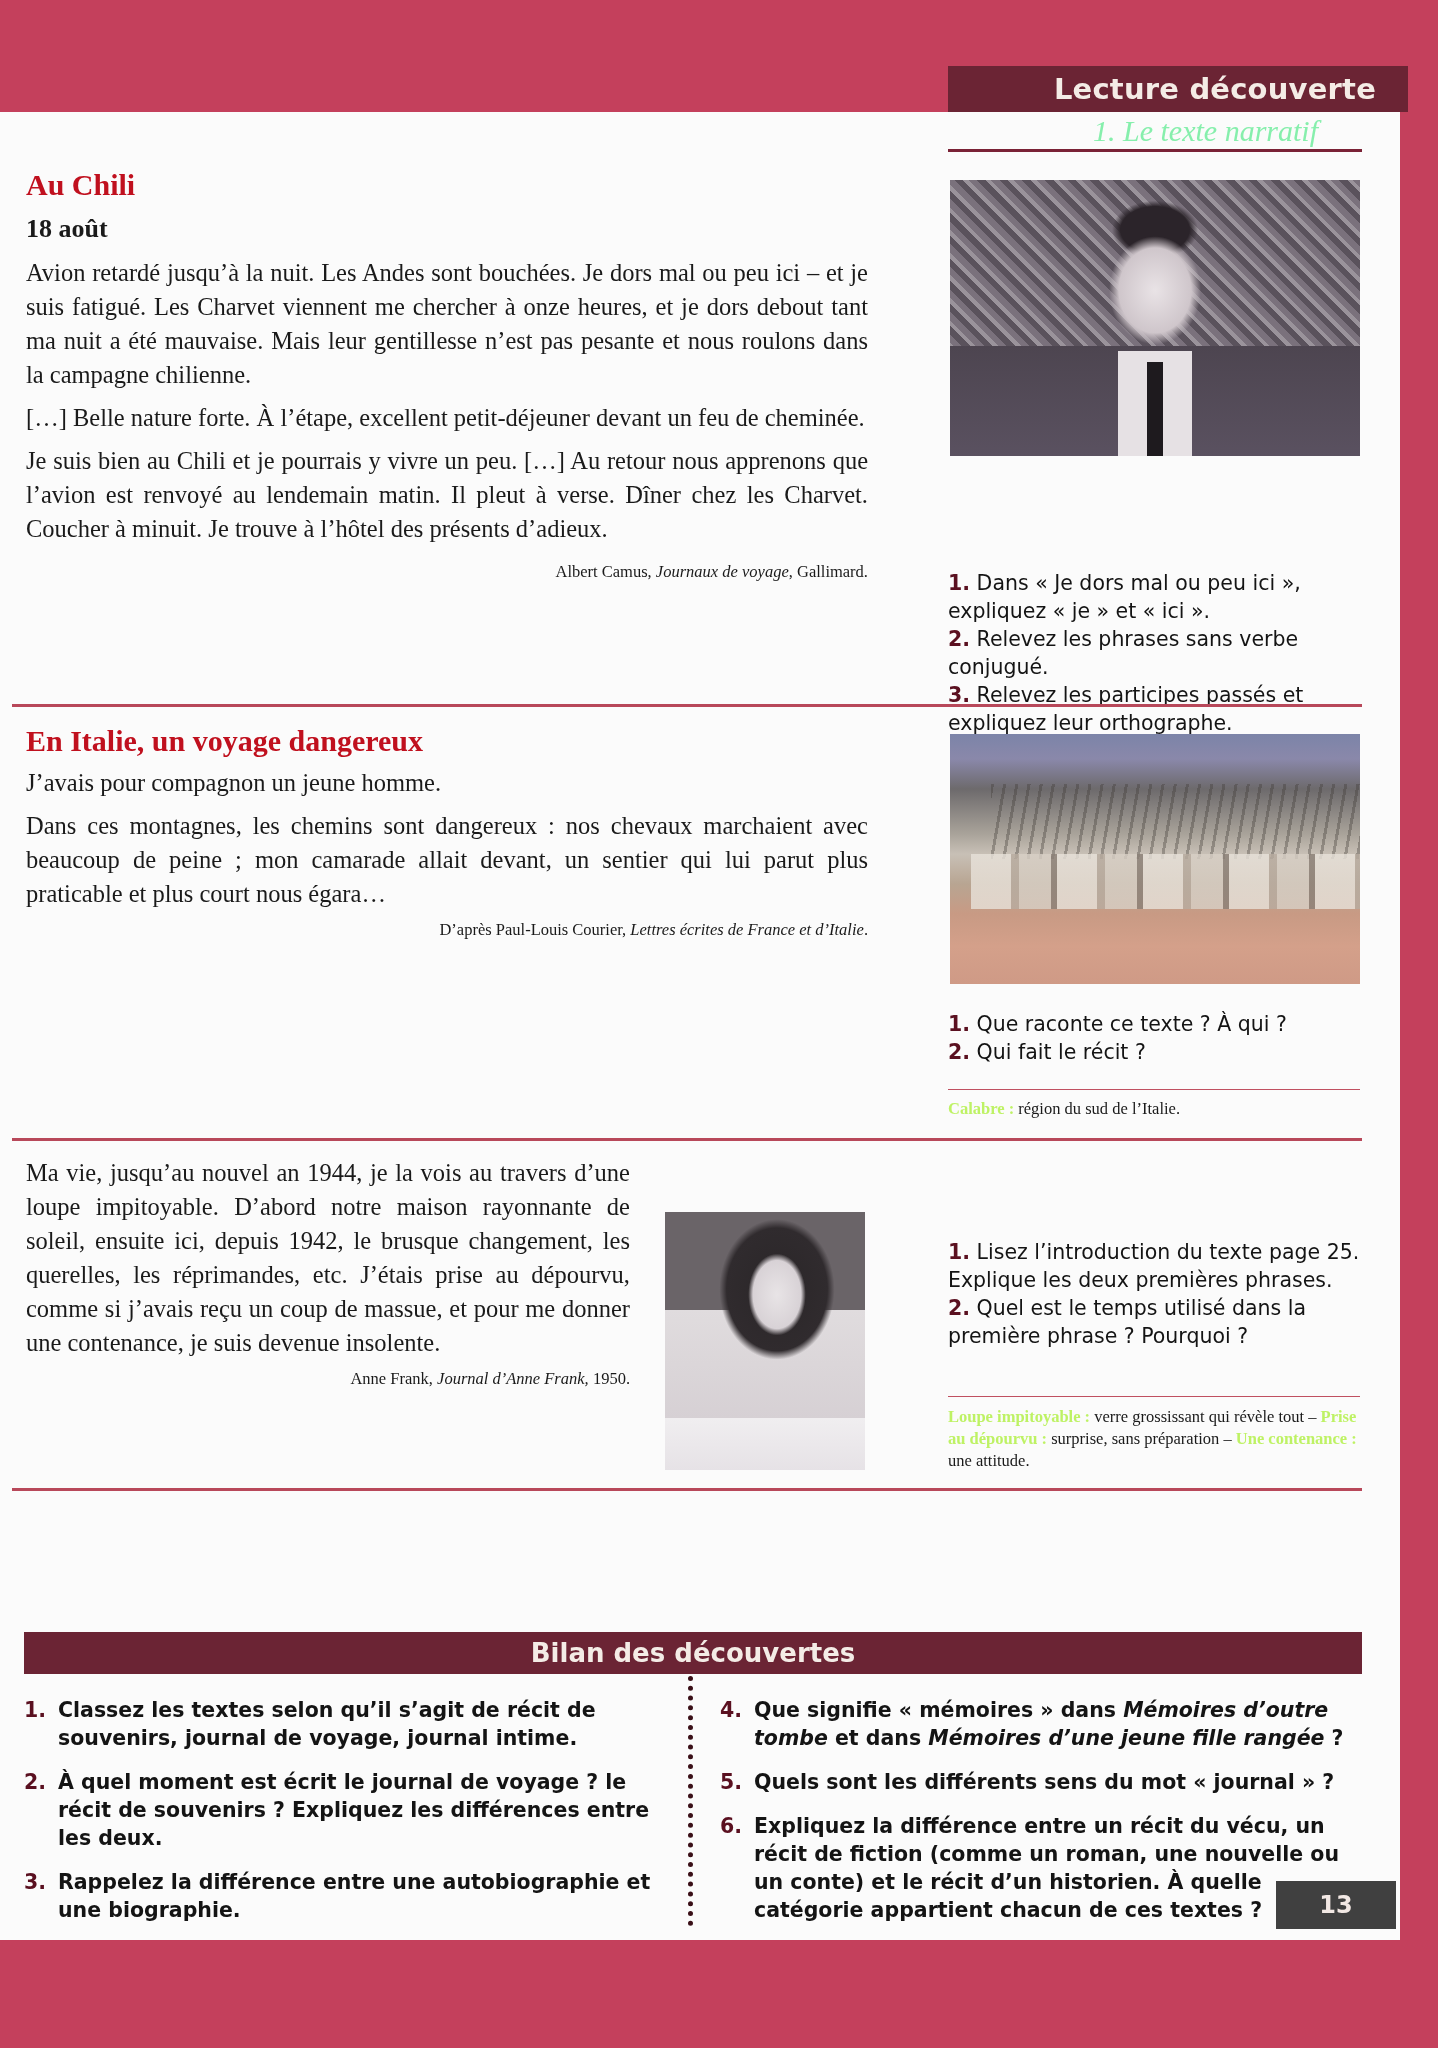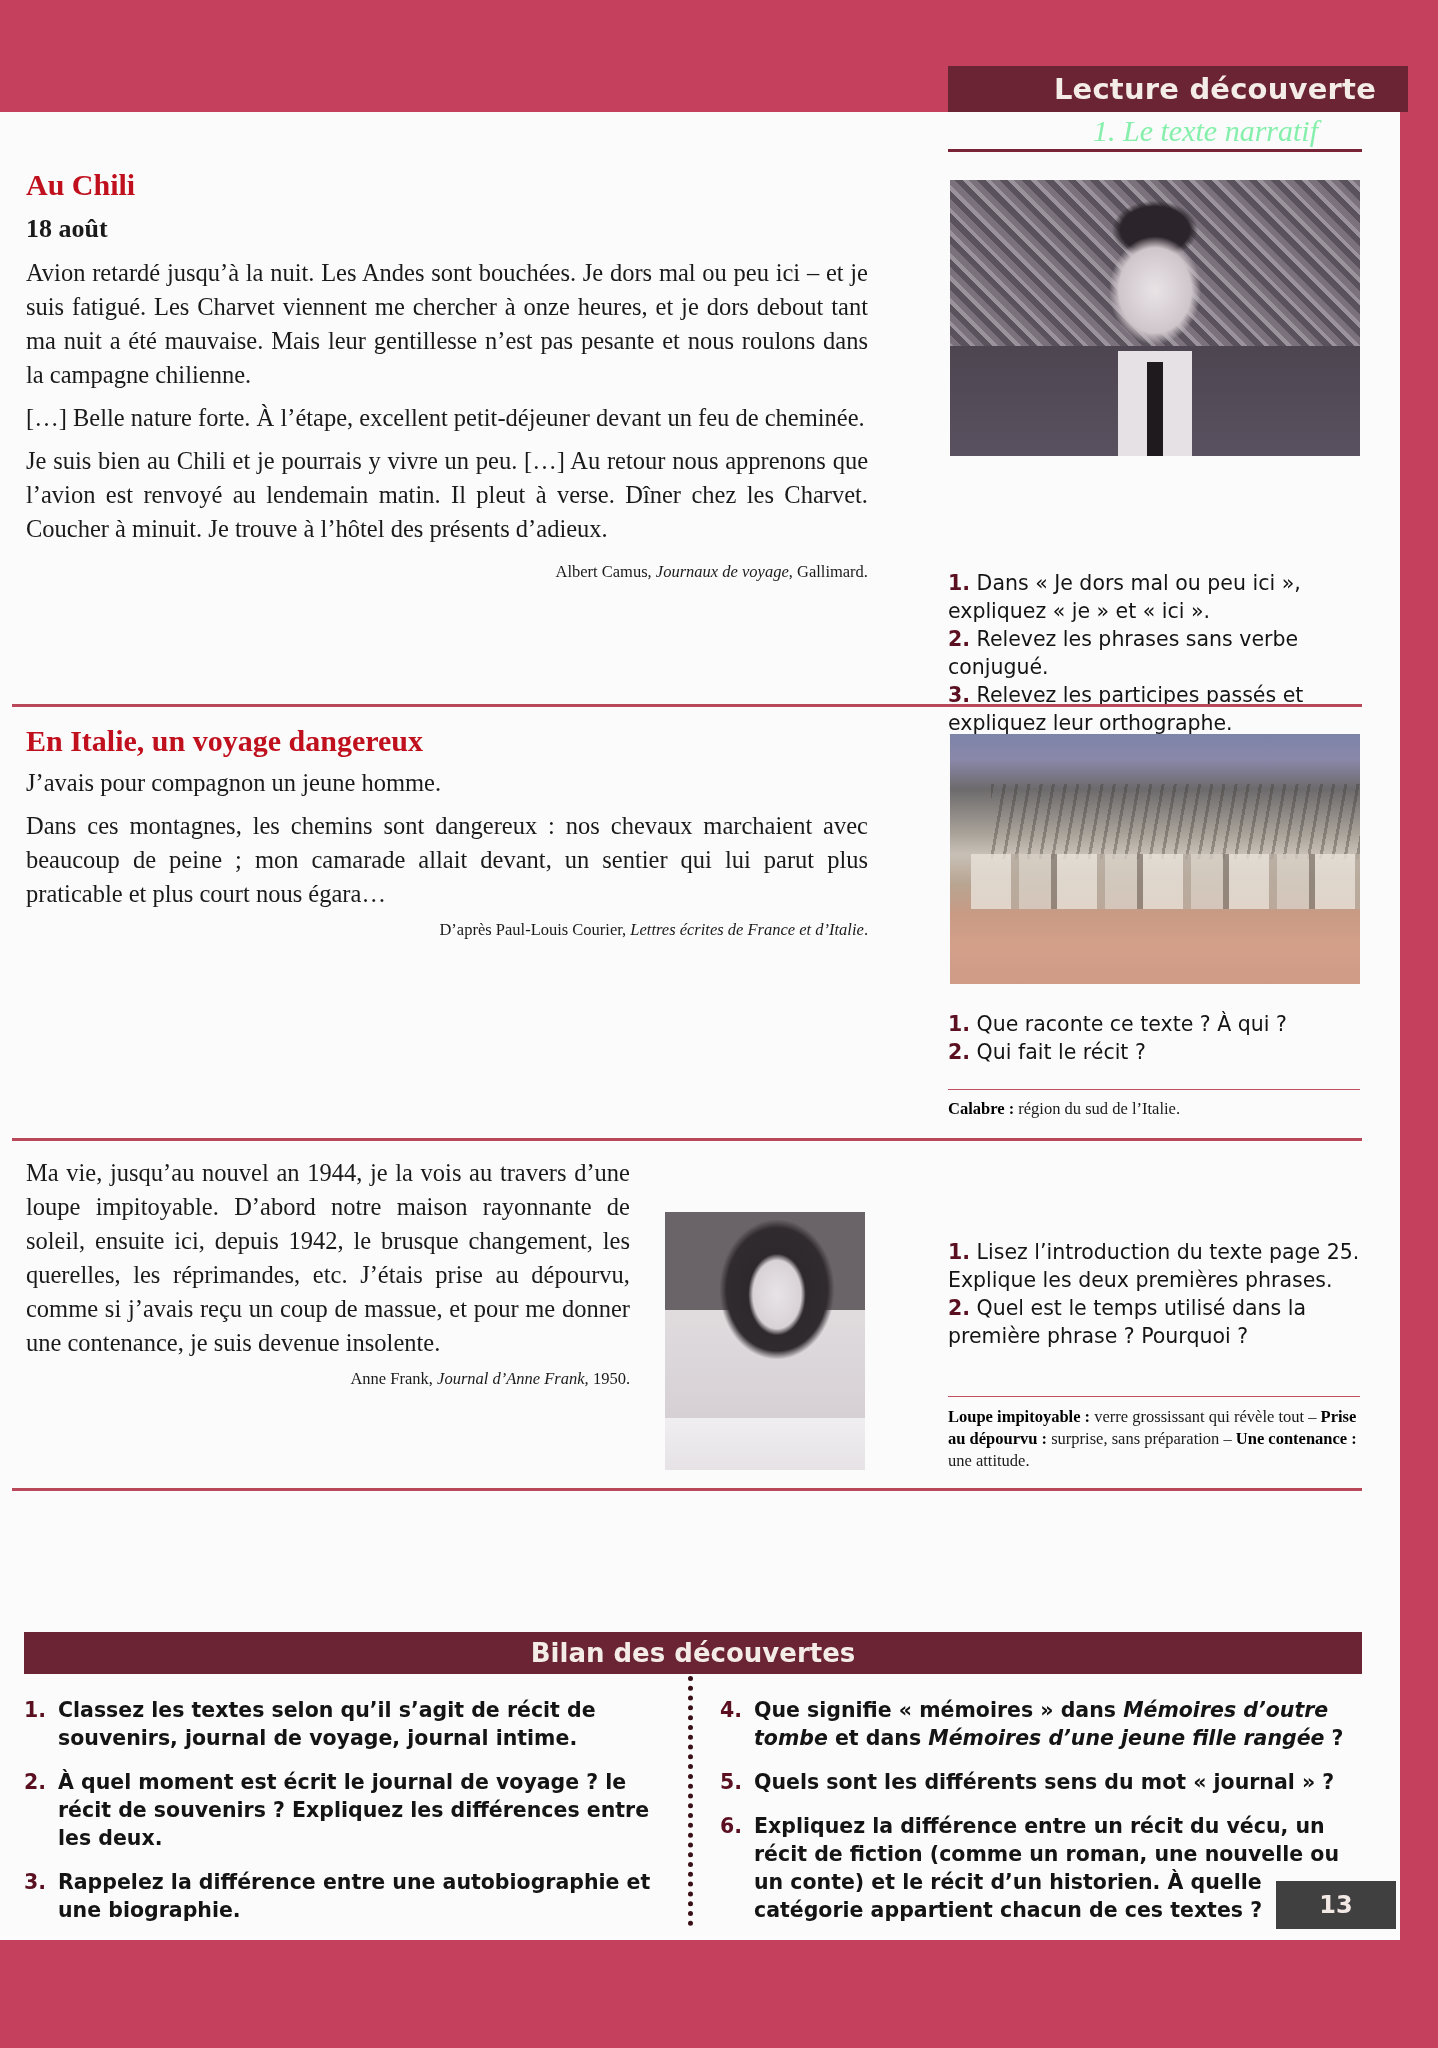--- a/index.html
+++ b/index.html
@@ -41,21 +41,21 @@
   }
   .source i { font-style: italic; }
   .red { color: #c21a2a; }
   .questions {
     font-family: "DejaVu Sans", sans-serif; font-size: 20.5px; line-height: 28px; color: #141414;
   }
   .q-num { font-weight: bold; color: #5a1020; }
   .glossary {
     font-family: "Liberation Serif", serif; font-size: 16.5px; line-height: 22px; color: #1a1a1a;
   }
-  .gterm { color: #000000; font-weight: bold; }
+  .gterm { color: #bef264; font-weight: bold; }
   .rule-thin { position: absolute; height: 1px; background: #c05060; }
   .rule-sep { position: absolute; height: 3px; background: #b8485a; left: 12px; width: 1350px; }
   .photo {
     position: absolute; overflow: hidden;
   }
   .photo-camus {
     background:
       radial-gradient(ellipse 16% 28% at 50% 40%, #e9e3e6 0%, #cfc6cb 55%, rgba(0,0,0,0) 70%),
       radial-gradient(ellipse 14% 14% at 50% 18%, #2b242a 0%, #2b242a 60%, rgba(0,0,0,0) 75%),
       linear-gradient(180deg, rgba(0,0,0,0) 60%, #4d4550 60%, #5a5160 100%),

